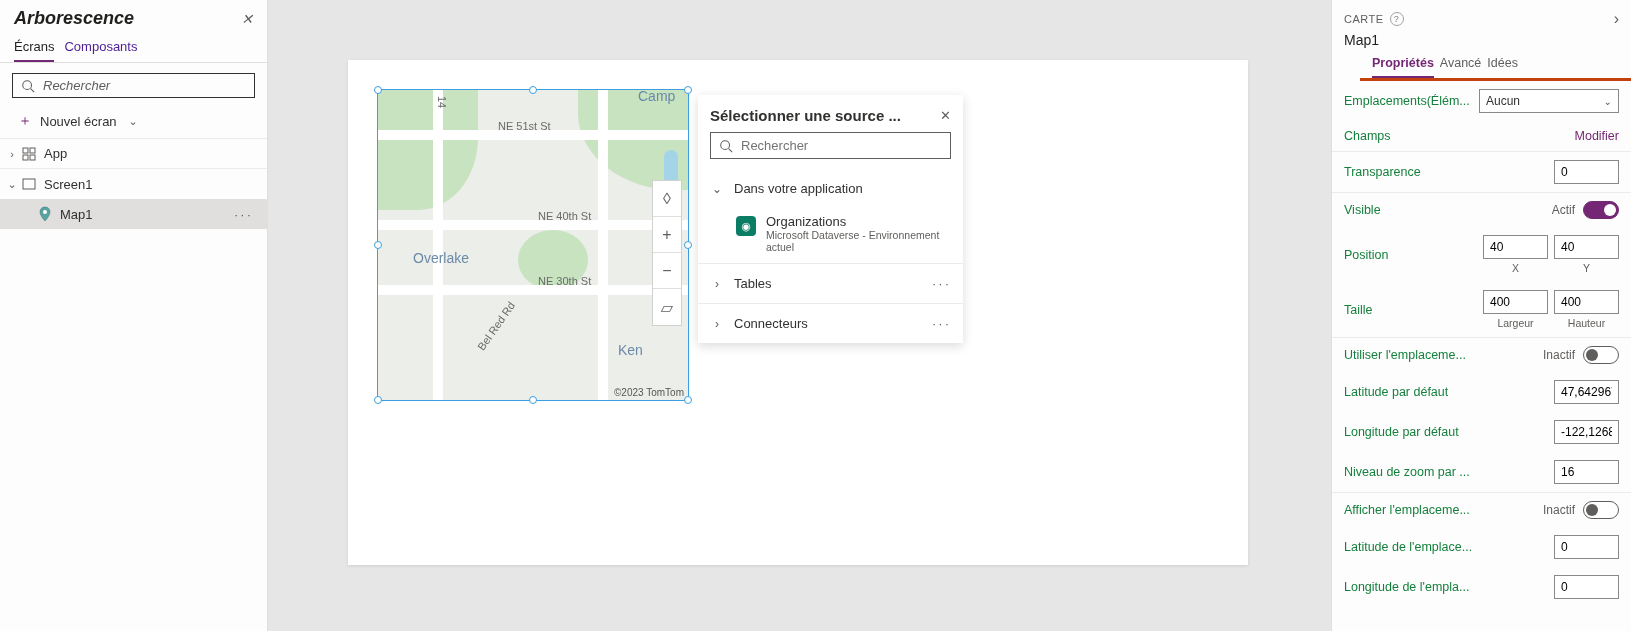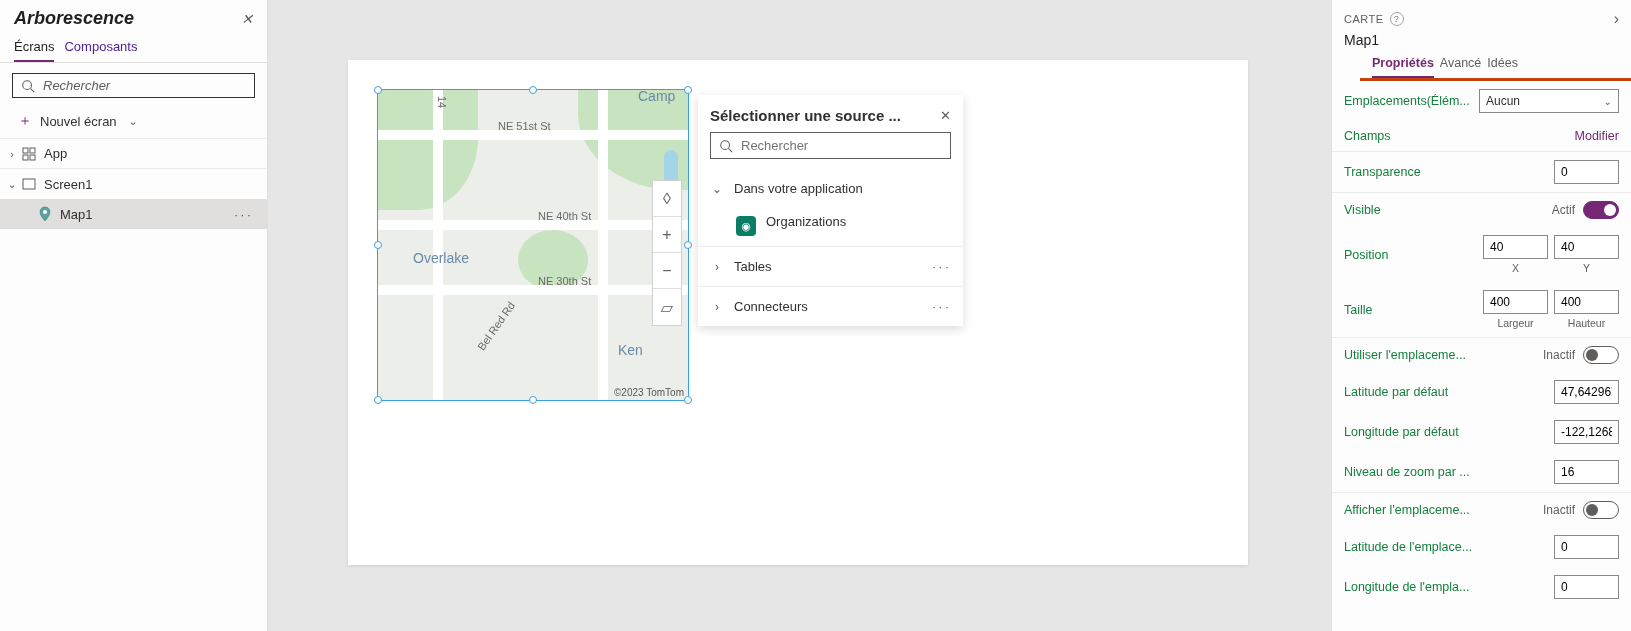--- a/index.html
+++ b/index.html
@@ -208,20 +208,21 @@
         <input type="text" placeholder="Rechercher" style="">
       </div>
       <div class="ds-section">
         <span class="chev">⌄</span>
         <span>Dans votre application</span>
       </div>
       <div class="ds-item">
         <span class="badge">◉</span>
         <div>
           <div>Organizations</div>
+          <div class="sub">Microsoft Dataverse - Environnement actuel</div>
         </div>
       </div>
       <div class="ds-sep"></div>
       <div class="ds-section">
         <span class="chev">›</span>
         <span>Tables</span>
         <span class="dots-right">···</span>
       </div>
       <div class="ds-sep"></div>
       <div class="ds-section">

